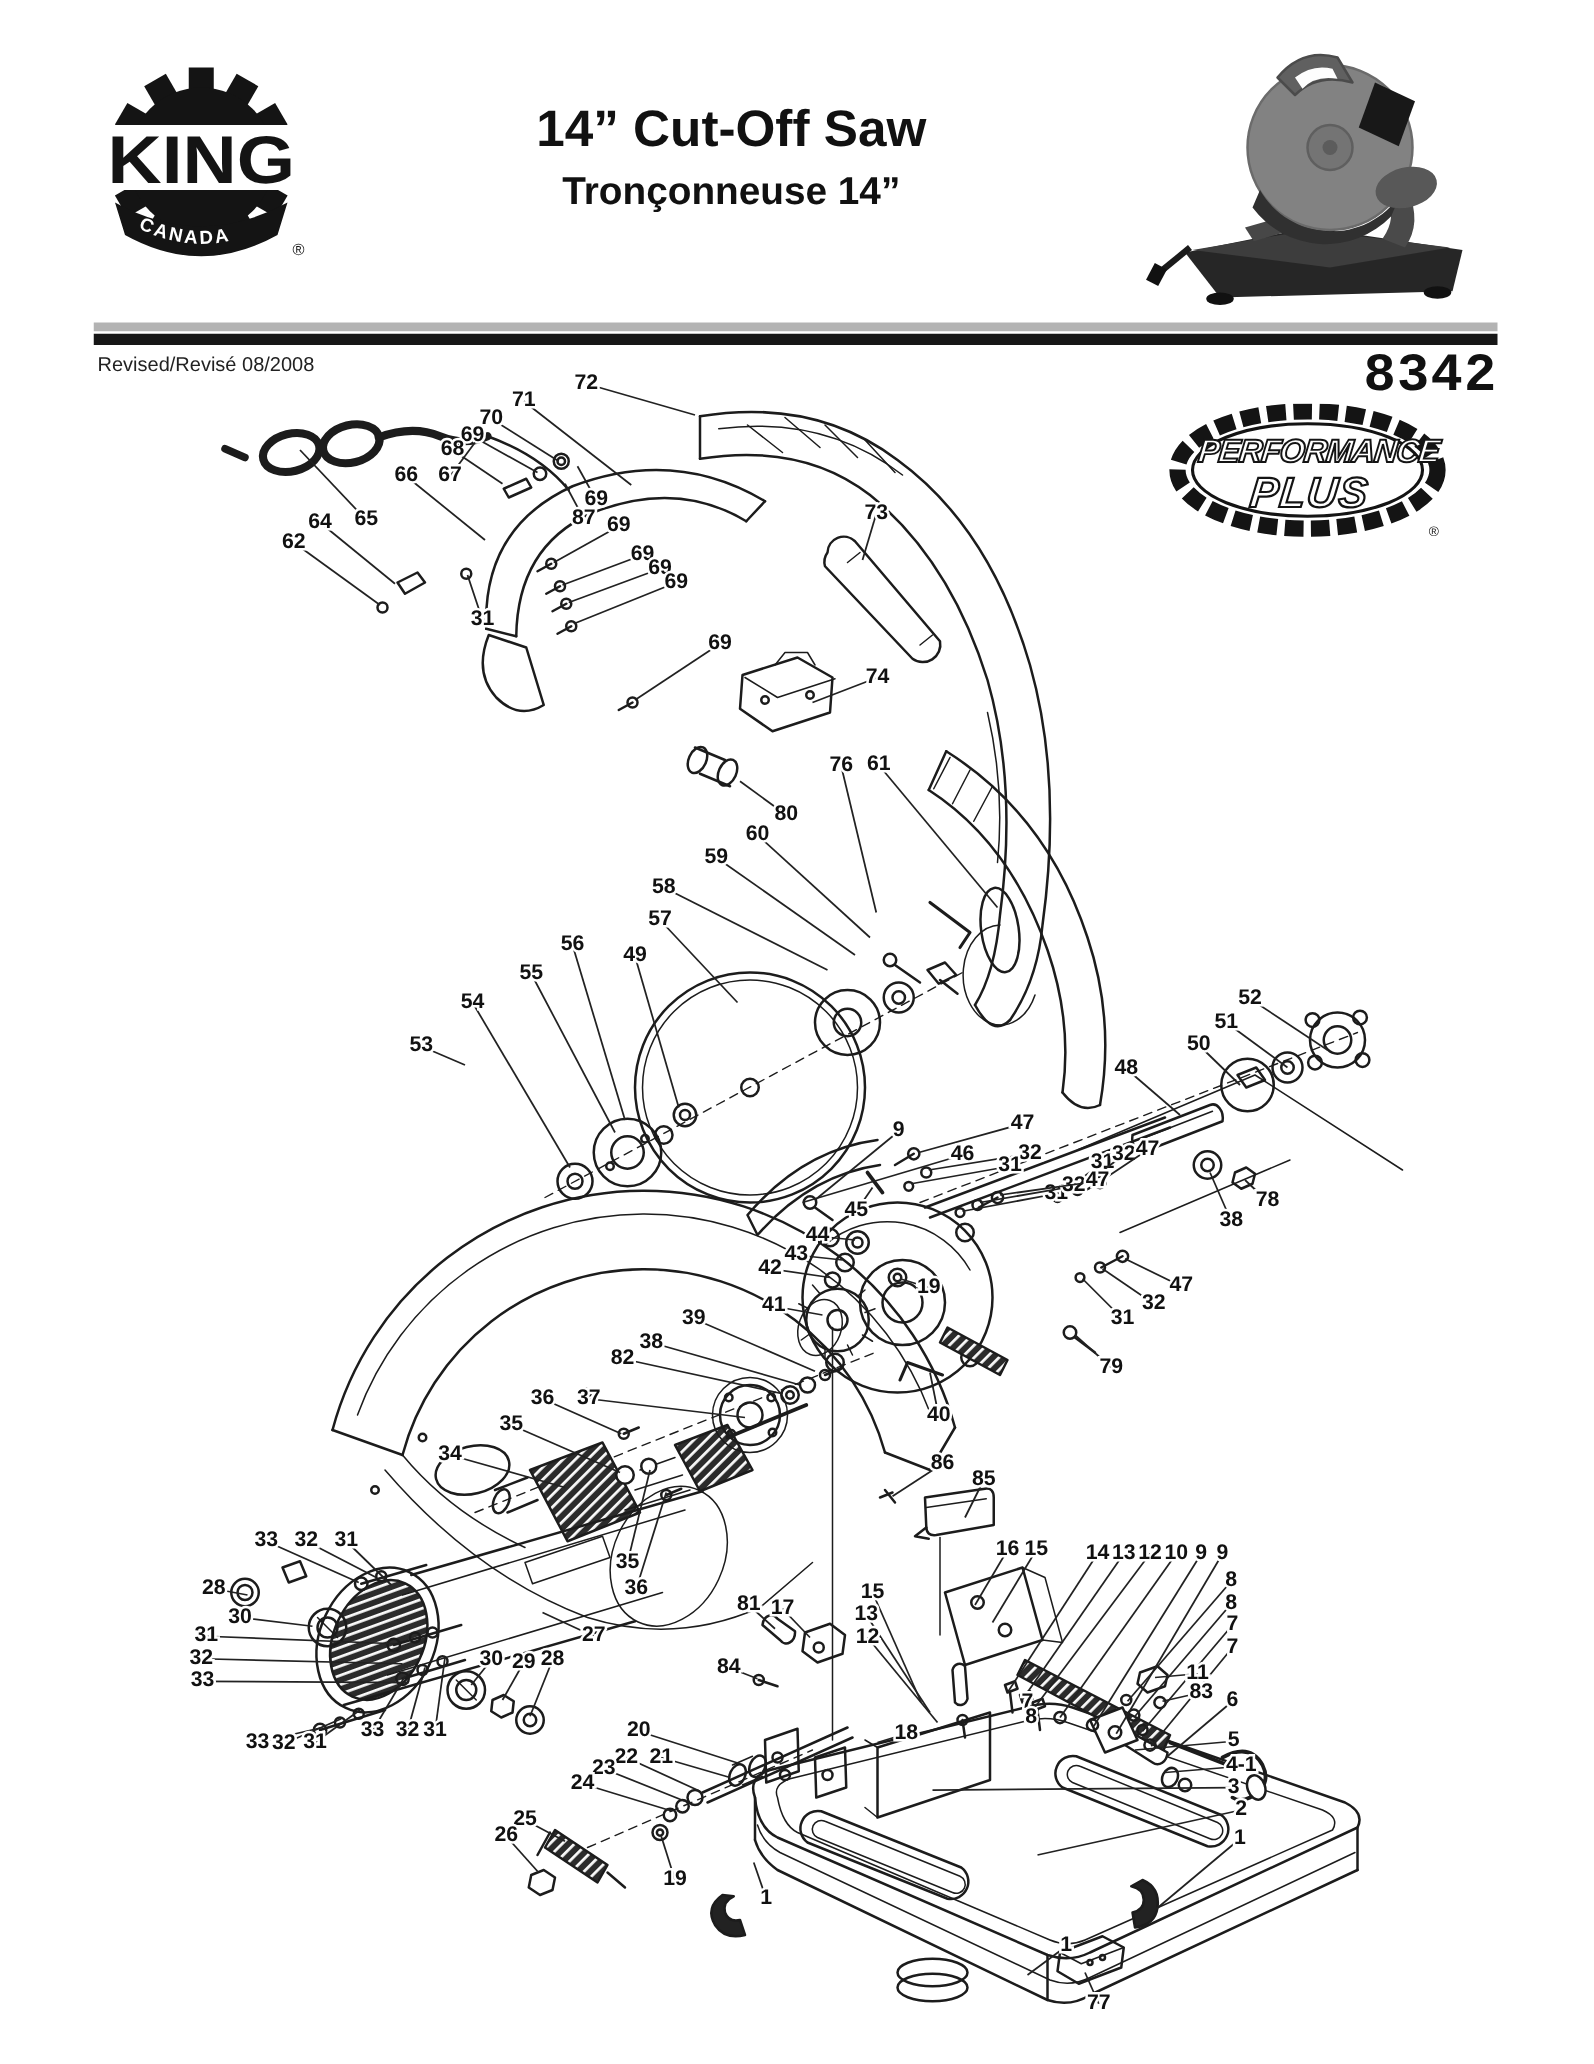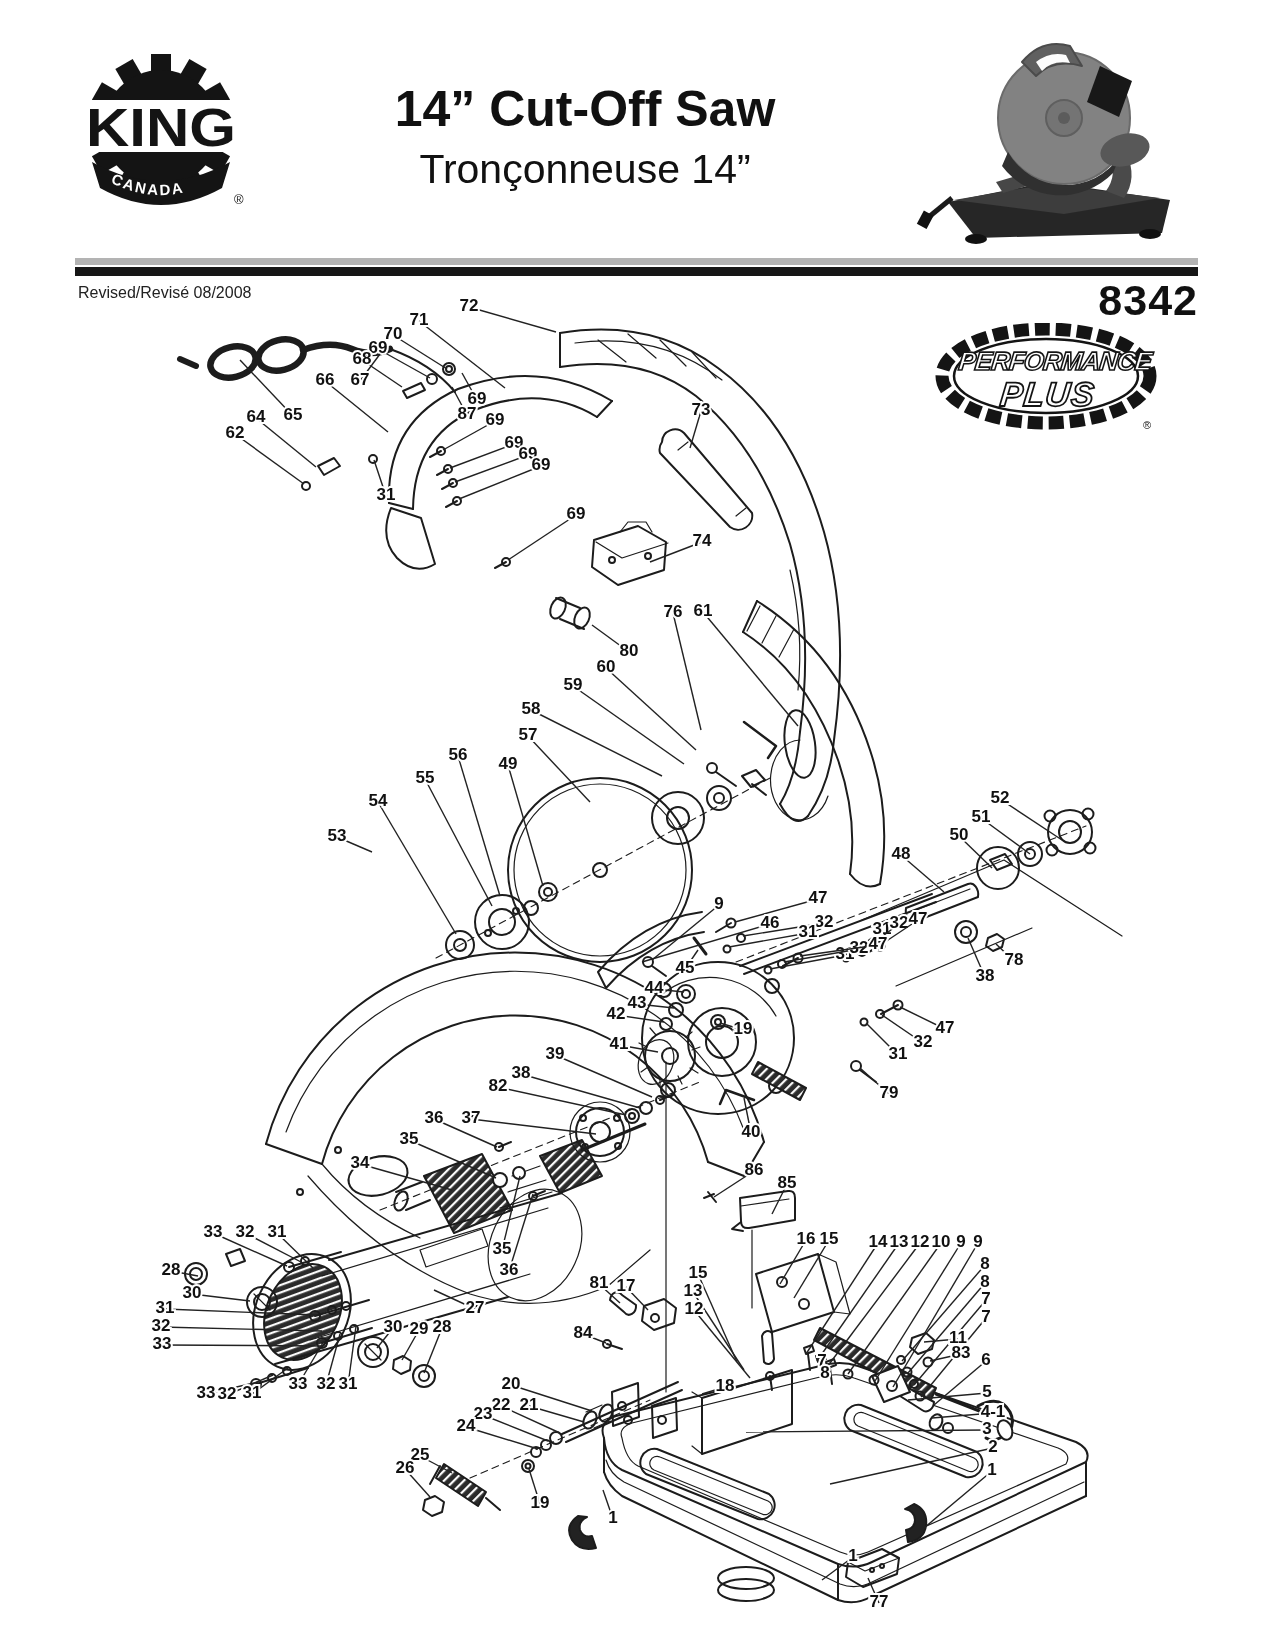--- a/index.html
+++ b/index.html
@@ -2,26 +2,26 @@
 <html><head>
 <meta charset="utf-8">
 <style>
   html,body{margin:0;padding:0;background:#e8e8e8;}
   .page{position:relative;width:1275px;height:1651px;background:#ffffff;margin:0 auto;
         font-family:"Liberation Sans",sans-serif;color:#111;overflow:hidden;}
   .abs{position:absolute;}
   
   .titles{position:absolute;left:255px;top:58px;width:660px;text-align:center;}
   .t1{font-size:31px;font-weight:bold;letter-spacing:.5px;}
-  .t2{font-size:50px;font-weight:bold;margin-top:22px;}
-  .t3{font-size:41px;font-weight:normal;margin-top:8px;}
+  .t2{font-size:41px;font-weight:bold;margin-top:22px;}
+  .t3{font-size:31px;font-weight:bold;margin-top:8px;}
   .bar-gray{position:absolute;left:75px;top:258px;width:1123px;height:7px;background:#b3b3b3;}
   .bar-black{position:absolute;left:75px;top:267px;width:1123px;height:9px;background:#161616;}
   .revised{position:absolute;left:78px;top:284px;font-size:16px;color:#222;}
-  .model{position:absolute;right:77px;top:276px;font-size:43px;font-weight:bold;letter-spacing:1px;}
+  .model{position:absolute;right:77px;top:276px;font-size:43px;font-weight:bold;letter-spacing:1px;font-family:Liberation Mono, monospace;}
   
   #diagram{position:absolute;left:0;top:270px;width:1275px;height:1381px;}
   .plabel{font:bold 17px "Liberation Sans",sans-serif;fill:#111;text-anchor:middle;
           paint-order:stroke;stroke:#fff;stroke-width:4px;}
   .leader{stroke:#222;stroke-width:1.4;}
   .art{stroke:#1c1c1c;fill:none;stroke-width:2;stroke-linejoin:round;stroke-linecap:round;}
   .thin{stroke-width:1.2;}
   .dash{stroke-dasharray:7 5;stroke-width:1.1;}
   .badge-txt{font-family:"Liberation Sans",sans-serif;font-weight:bold;font-style:italic;
              fill:#fff;stroke:#141414;text-anchor:middle;}

